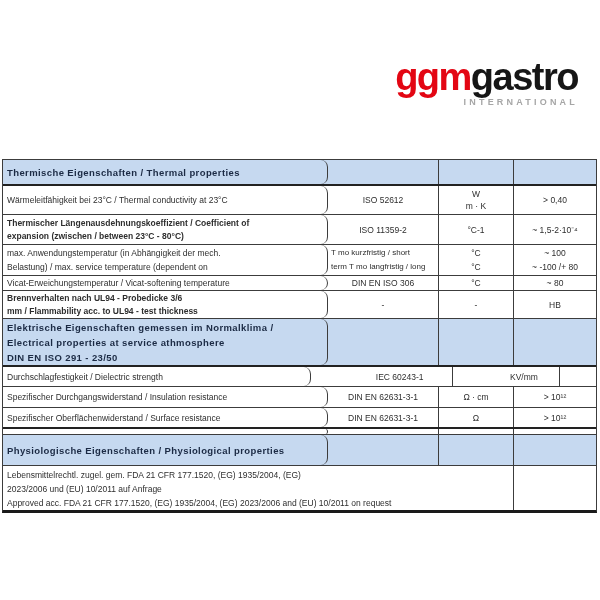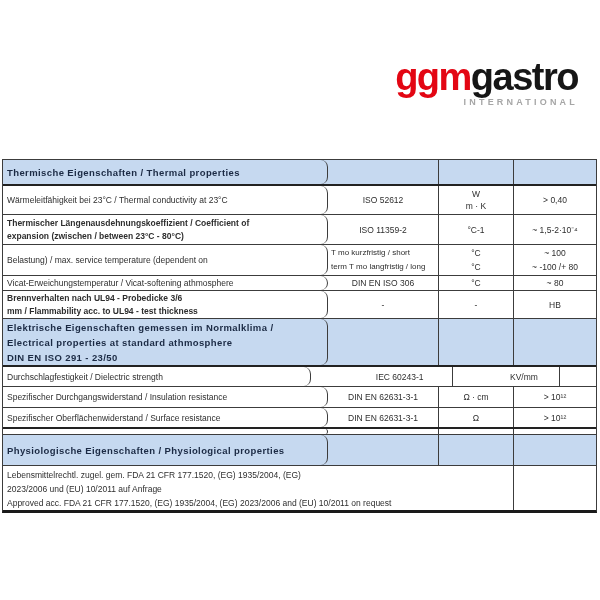--- a/index.html
+++ b/index.html
@@ -126,39 +126,40 @@
       <div class="td c3">
         <div>°C-1</div>
       </div>
       <div class="td c4">
         <div>~ 1,5-2·10⁻⁴</div>
       </div>
     </div>
 
     <div class="tr h31">
       <div class="td c1 lh14">
+        <div>max. Anwendungstemperatur (in Abhängigkeit der mech.</div>
         <div>Belastung) / max. service temperature (dependent on</div>
       </div>
       <div class="td c2 lh14 left-method">
         <div>T mo kurzfristig / short</div>
         <div>term T mo langfristig / long</div>
       </div>
       <div class="td c3 lh14">
         <div>°C</div>
         <div>°C</div>
       </div>
       <div class="td c4 lh14">
         <div>~ 100</div>
         <div>~ -100 /+ 80</div>
       </div>
     </div>
 
     <div class="tr h15">
       <div class="td c1">
-        <div>Vicat-Erweichungstemperatur / Vicat-softening athmosphere</div>
+        <div>Vicat-Erweichungstemperatur / Vicat-softening temperature</div>
       </div>
       <div class="td c2">
         <div>DIN EN ISO 306</div>
       </div>
       <div class="td c3">
         <div>°C</div>
       </div>
       <div class="td c4">
         <div>~ 80</div>
       </div>
@@ -176,21 +177,21 @@
         <div>-</div>
       </div>
       <div class="td c4">
         <div>HB</div>
       </div>
     </div>
 
     <div class="tr sect thick h48">
       <div class="td c1">
         <div>Elektrische Eigenschaften gemessen im Normalklima /</div>
-        <div>Electrical properties at standard athmosphere</div>
+        <div>Electrical properties at service athmosphere</div>
         <div>DIN EN ISO 291 - 23/50</div>
       </div>
       <div class="td c2"></div>
       <div class="td c3"></div>
       <div class="td c4"></div>
     </div>
 
     <div class="tr h20">
       <div class="td c1">
         <div>Durchschlagfestigkeit / Dielectric strength</div>

